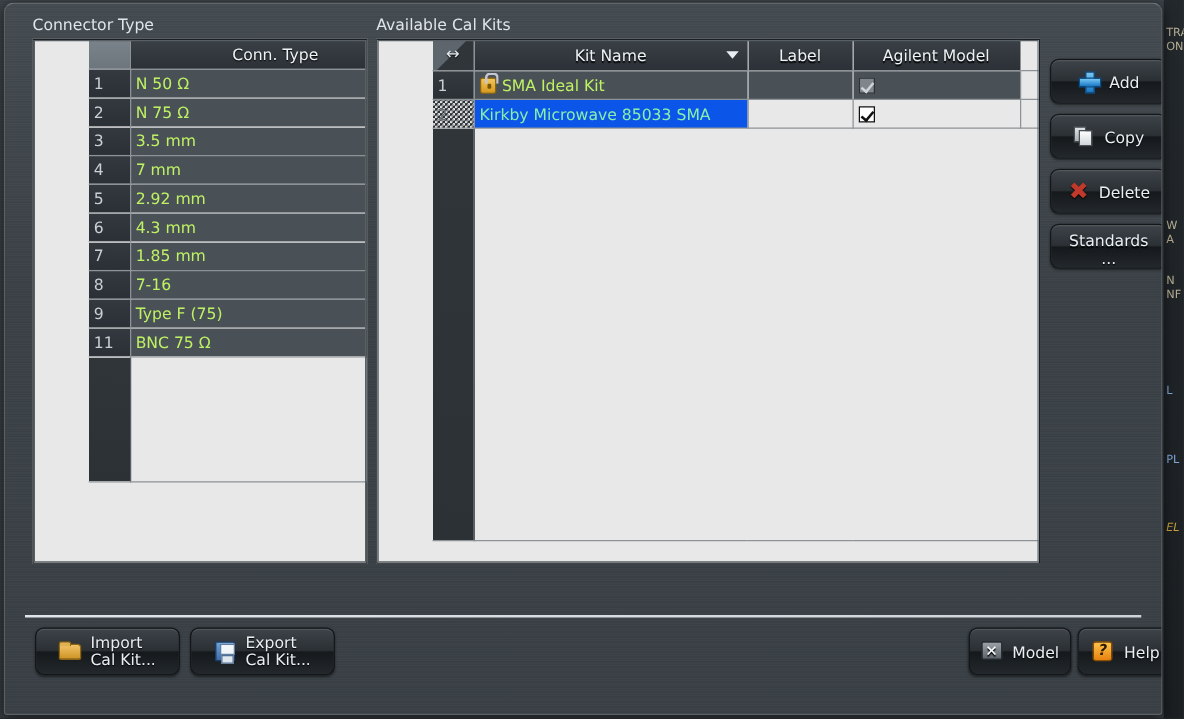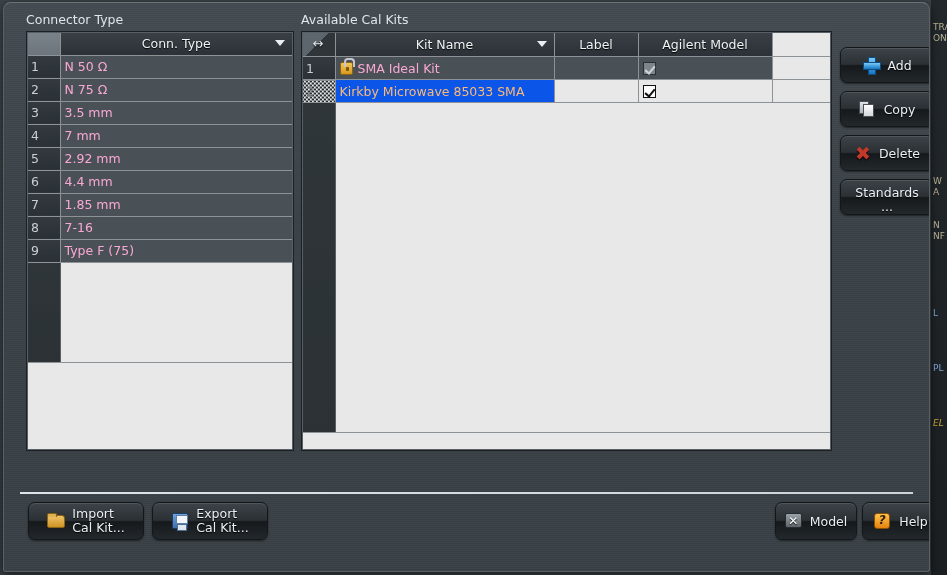--- a/index.html
+++ b/index.html
@@ -121,21 +121,21 @@
     position: absolute; color: #dfe6ea; font-size: 12.5px;
   }
   .table-frame {
     position: absolute;
     border: 1px solid #1b2024;
     background: #e8e8e8;
     overflow: hidden;
   }
   .inner-border { position:absolute; inset:0; border:1px solid #596065; pointer-events:none; }
 
-  table.grid { border-collapse: collapse; table-layout: fixed; width: 100%; }
+  table.grid { border-collapse: collapse; table-layout: fixed; width: 100%; margin-left: 44px; }
   table.grid td, table.grid th {
     height: 23px; font-size: 12.5px; font-weight: normal;
     border-right: 1px solid #8d9296; border-bottom: 1px solid #8d9296;
     padding: 0 4px; overflow: hidden; white-space: nowrap;
   }
   thead th {
     background: linear-gradient(180deg,#3a4045 0%, #2b3136 100%);
     color: #eef3f6; text-align: center; height: 26px;
     border-bottom: 1px solid #1d2226; border-right: 1px solid #596065;
     text-shadow: 0 1px 1px #000;
@@ -153,24 +153,24 @@
   }
   .rownum.hatch {
     background-color:#9a9a9a;
     background-image:
       linear-gradient(45deg, #e9e9e9 25%, transparent 25%, transparent 75%, #e9e9e9 75%),
       linear-gradient(45deg, #e9e9e9 25%, #2b3035 25%, #2b3035 75%, #e9e9e9 75%);
     background-size: 4px 4px; background-position: 0 0, 2px 2px;
     color: #6f7478;
   }
   td.cell {
-    background: #4a5156; color: #f9a8d4;
+    background: #4a5156; color: #bef264;
     border-right: 1px solid #6d7478; border-bottom: 1px solid #6d7478;
   }
-  tr.selected td.cell { background: #0b56e8; color: #fdba74; }
+  tr.selected td.cell { background: #0b56e8; color: #86efac; }
   tr.selected td.rownum { }
   .arrows-glyph { display:block; font-size:13px; color:#e2e8ec; line-height:24px; }
   .dd-caret {
     position: absolute; right: 7px; top: 50%; transform: translateY(-50%);
     width: 0; height: 0; border-left: 5px solid transparent; border-right: 5px solid transparent;
     border-top: 6px solid #e9eef2;
   }
   .filler-row td { background: #e8e8e8; border: none; }
   .filler-row td.rownum { background: linear-gradient(180deg,#2f3539,#2b3135); border-right:1px solid #596065;}
 
@@ -346,33 +346,37 @@
               <tr>
                 <td class="rownum">4</td>
                 <td class="cell">7 mm</td>
               </tr>
               <tr>
                 <td class="rownum">5</td>
                 <td class="cell">2.92 mm</td>
               </tr>
               <tr>
                 <td class="rownum">6</td>
-                <td class="cell">4.4 mm</td>
+                <td class="cell">4.3 mm</td>
               </tr>
               <tr>
                 <td class="rownum">7</td>
                 <td class="cell">1.85 mm</td>
               </tr>
               <tr>
                 <td class="rownum">8</td>
                 <td class="cell">7-16</td>
               </tr>
               <tr>
                 <td class="rownum">9</td>
                 <td class="cell">Type F (75)</td>
+              </tr>
+              <tr>
+                <td class="rownum">11</td>
+                <td class="cell">BNC 75 Ω</td>
               </tr>
               <tr class="filler-row" style="height: 100px;">
                 <td class="rownum"></td>
                 <td></td>
               </tr>
             </tbody>
         </table>
         <div class="inner-border"></div>
       </div>
 

